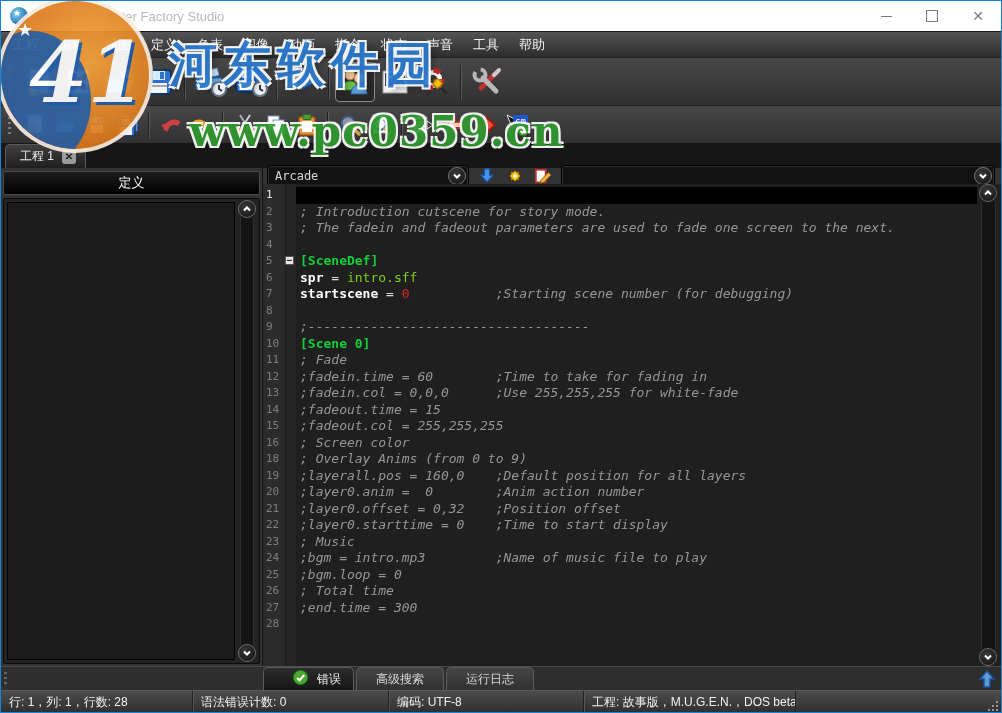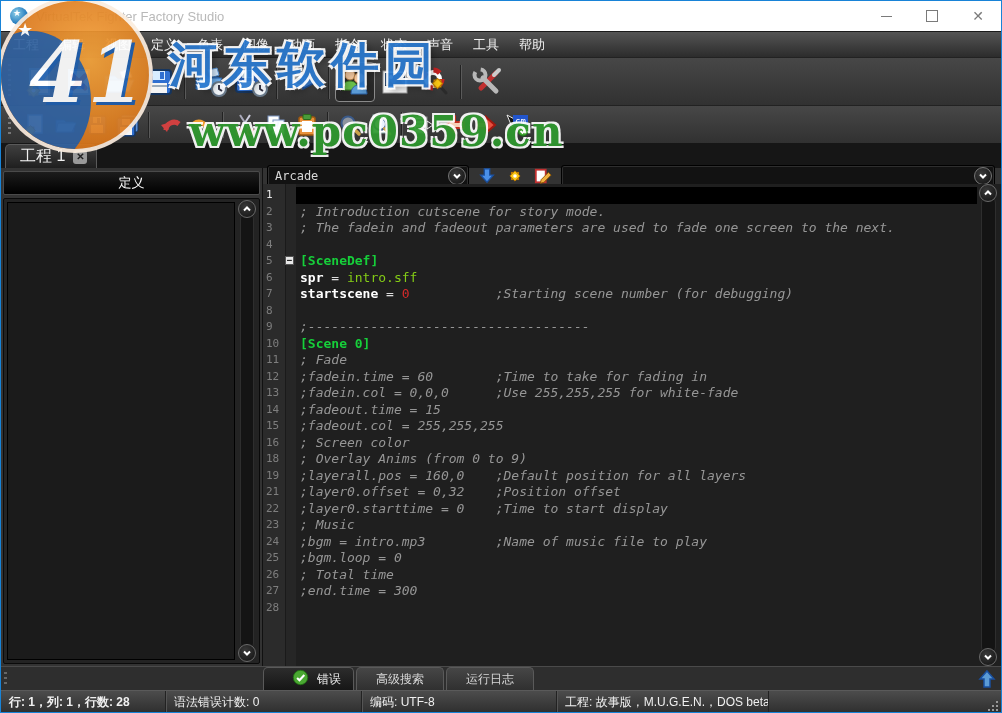--- a/index.html
+++ b/index.html
@@ -36,21 +36,21 @@
   .toolbar2 .tb-btn { width:31px; height:31px; }
   .tb-btn.selected { border:1px solid #8a8a8a; background:rgba(0,0,0,0.28); }
   .tb-sep { width:2px; height:34px; margin:0 5px; background:linear-gradient(90deg,#222 50%,#5a5a5a 50%); }
   .toolbar2 .tb-sep { height:26px; }
 
   
   .tabbar { height:25px; background:#161616; display:flex; align-items:flex-end; padding-left:4px; }
   .doc-tab { height:24px; display:flex; align-items:center; gap:8px; padding:0 9px 0 14px;
              background:linear-gradient(#3f3f3f,#1f1f1f); border:1px solid #5a5a5a; border-bottom:none;
              border-radius:5px 5px 0 0; }
-  .doc-tab .label { color:#f0f0f0; font-size:16px; }
+  .doc-tab .label { color:#f0f0f0; font-size:12px; }
   .tab-close { width:14px; height:14px; background:#9a9a9a; border-radius:3px; color:#222; font-size:10px;
                font-weight:bold; display:flex; align-items:center; justify-content:center; }
 
   
   .main-row { display:flex; height:498px; background:#333; }
 
   
   .left-panel { width:262px; border-right:1px solid #111; display:flex; flex-direction:column; padding:3px 2px 2px 2px; }
   .panel-header { height:24px; background:linear-gradient(#1c1c1c,#000); border:1px solid #4a4a4a; border-radius:2px;
                   color:#fff; font-size:13px; display:flex; align-items:center; justify-content:center; }
@@ -112,21 +112,21 @@
           border-radius:5px 5px 0 0; color:#d8d8d8; font-size:12px; margin-right:2px; }
   .btab.active { background:linear-gradient(#2c2c2c,#161616); color:#f0f0f0;padding-left:28px; }
   .goto-top { position:absolute; right:4px; top:2px; width:20px; height:20px; }
 
   
   .statusbar { height:24px; background:linear-gradient(#4c4c4c,#2d2d2d); border-top:1px solid #5a5a5a;
                display:flex; align-items:center; position:relative; }
   .sb-seg { height:100%; display:flex; align-items:center; padding-left:8px; color:#f0f0f0; font-size:12px;
             border-right:1px solid #222; box-shadow:1px 0 0 #555 inset; white-space:nowrap; overflow:hidden; }
   .sb-seg:first-child { box-shadow:none; }
-  .sb-seg:nth-of-type(1){ width:165px;font-weight:bold; } .sb-seg:nth-of-type(2){ width:196px; }
+  .sb-seg:nth-of-type(1){ width:192px; } .sb-seg:nth-of-type(2){ width:196px; }
   .sb-seg:nth-of-type(3){ width:195px; } .sb-seg:nth-of-type(4){ width:212px; }
   .resize-grip { position:absolute; right:2px; bottom:2px; width:12px; height:12px;
       background:
         radial-gradient(circle at 10px 10px, #999 1.2px, transparent 1.5px),
         radial-gradient(circle at 6px 10px, #999 1.2px, transparent 1.5px),
         radial-gradient(circle at 10px 6px, #999 1.2px, transparent 1.5px),
         radial-gradient(circle at 2px 10px, #999 1.2px, transparent 1.5px),
         radial-gradient(circle at 6px 6px, #999 1.2px, transparent 1.5px),
         radial-gradient(circle at 10px 2px, #999 1.2px, transparent 1.5px); }
 
@@ -549,20 +549,25 @@
               <span class="ln">18</span>
               <span class="fold"></span>
               <span class="ct"><span class="seg-cm">; Overlay Anims (from 0 to 9)</span></span>
             </div>
             <div class="cl">
               <span class="ln">19</span>
               <span class="fold"></span>
               <span class="ct"><span class="seg-cm">;layerall.pos = 160,0    ;Default position for all layers</span></span>
             </div>
             <div class="cl">
+              <span class="ln">20</span>
+              <span class="fold"></span>
+              <span class="ct"><span class="seg-cm">;layer0.anim =  0        ;Anim action number</span></span>
+            </div>
+            <div class="cl">
               <span class="ln">21</span>
               <span class="fold"></span>
               <span class="ct"><span class="seg-cm">;layer0.offset = 0,32    ;Position offset</span></span>
             </div>
             <div class="cl">
               <span class="ln">22</span>
               <span class="fold"></span>
               <span class="ct"><span class="seg-cm">;layer0.starttime = 0    ;Time to start display</span></span>
             </div>
             <div class="cl">

